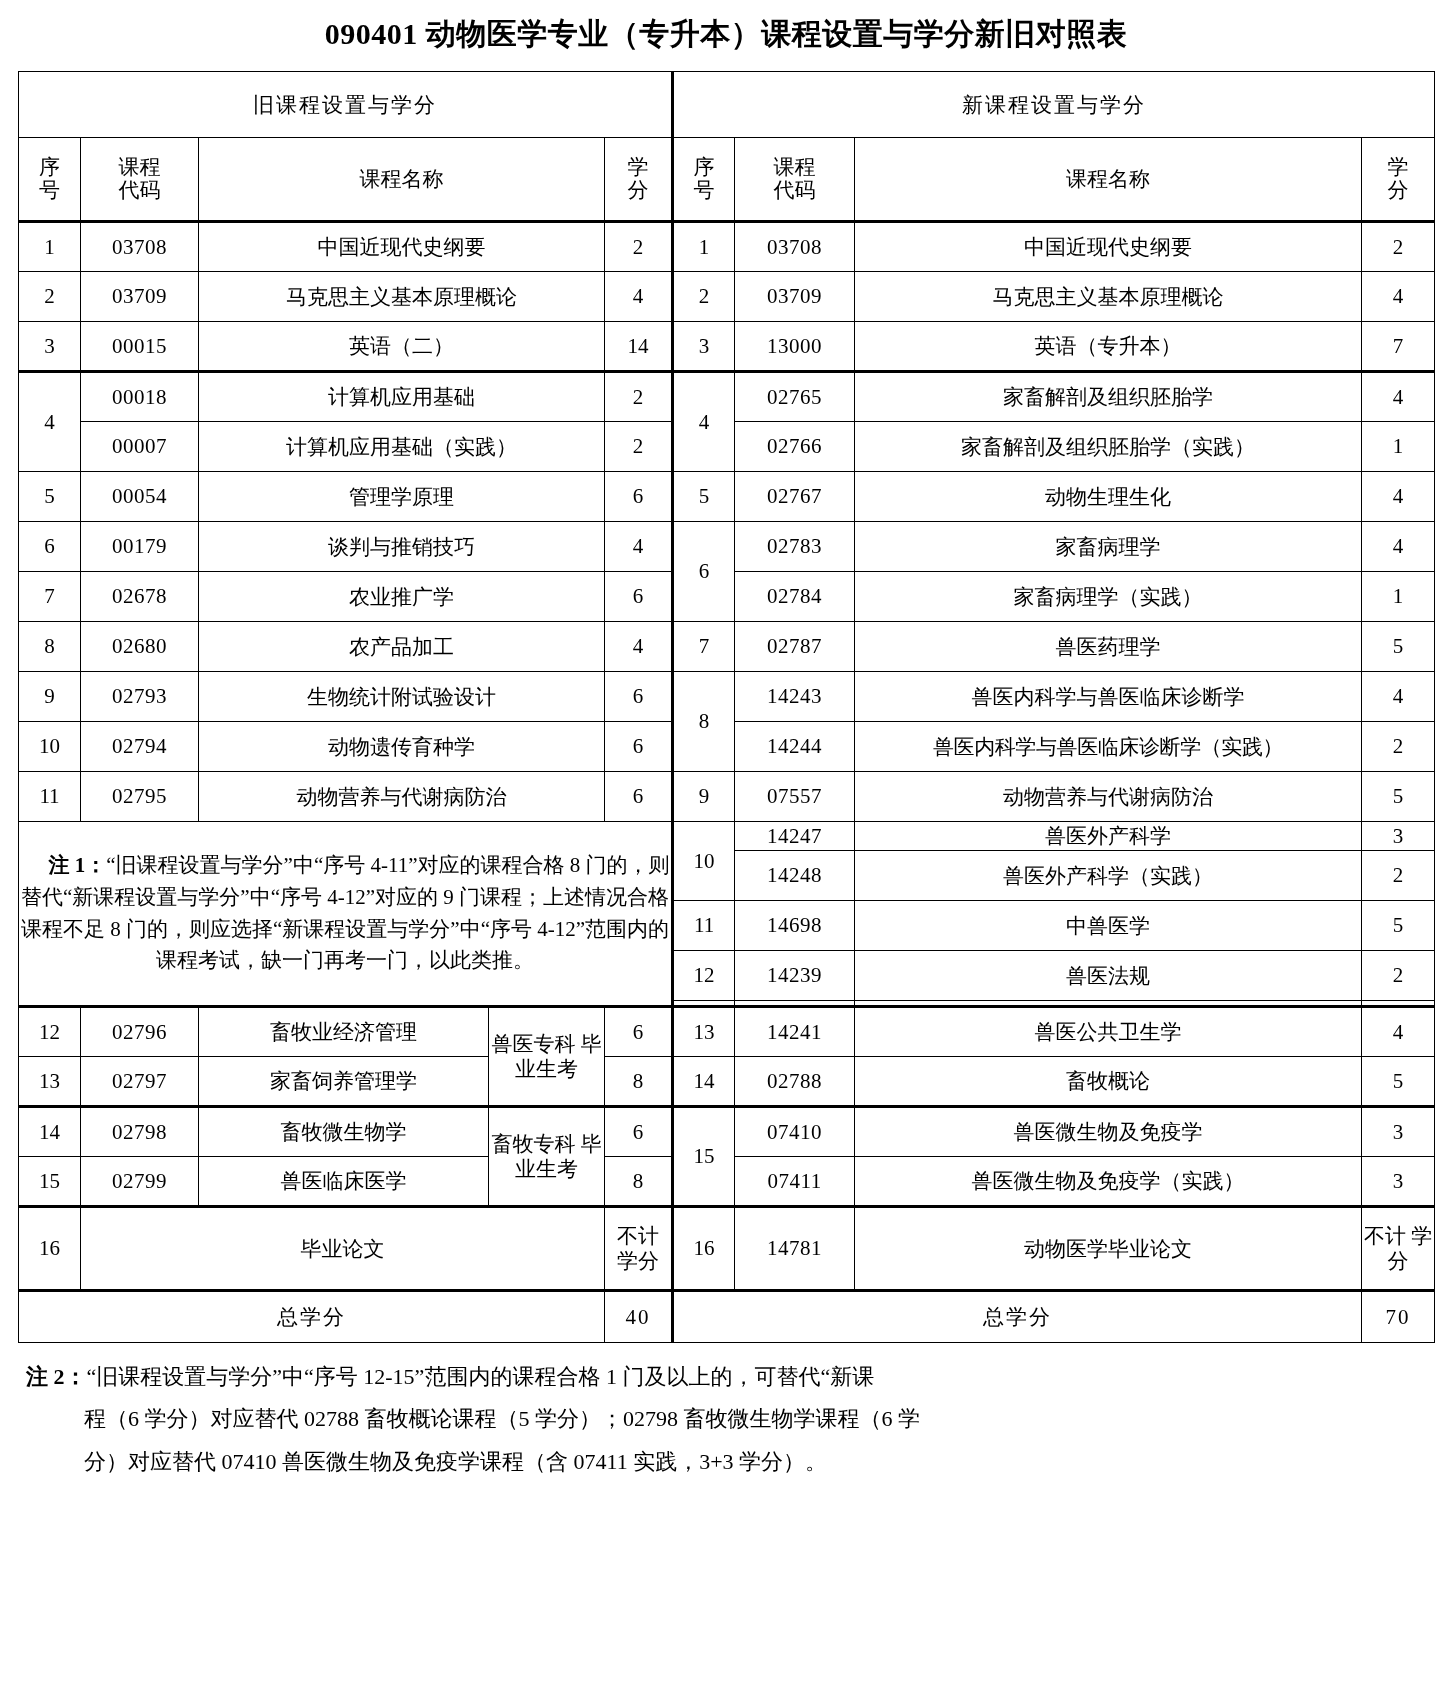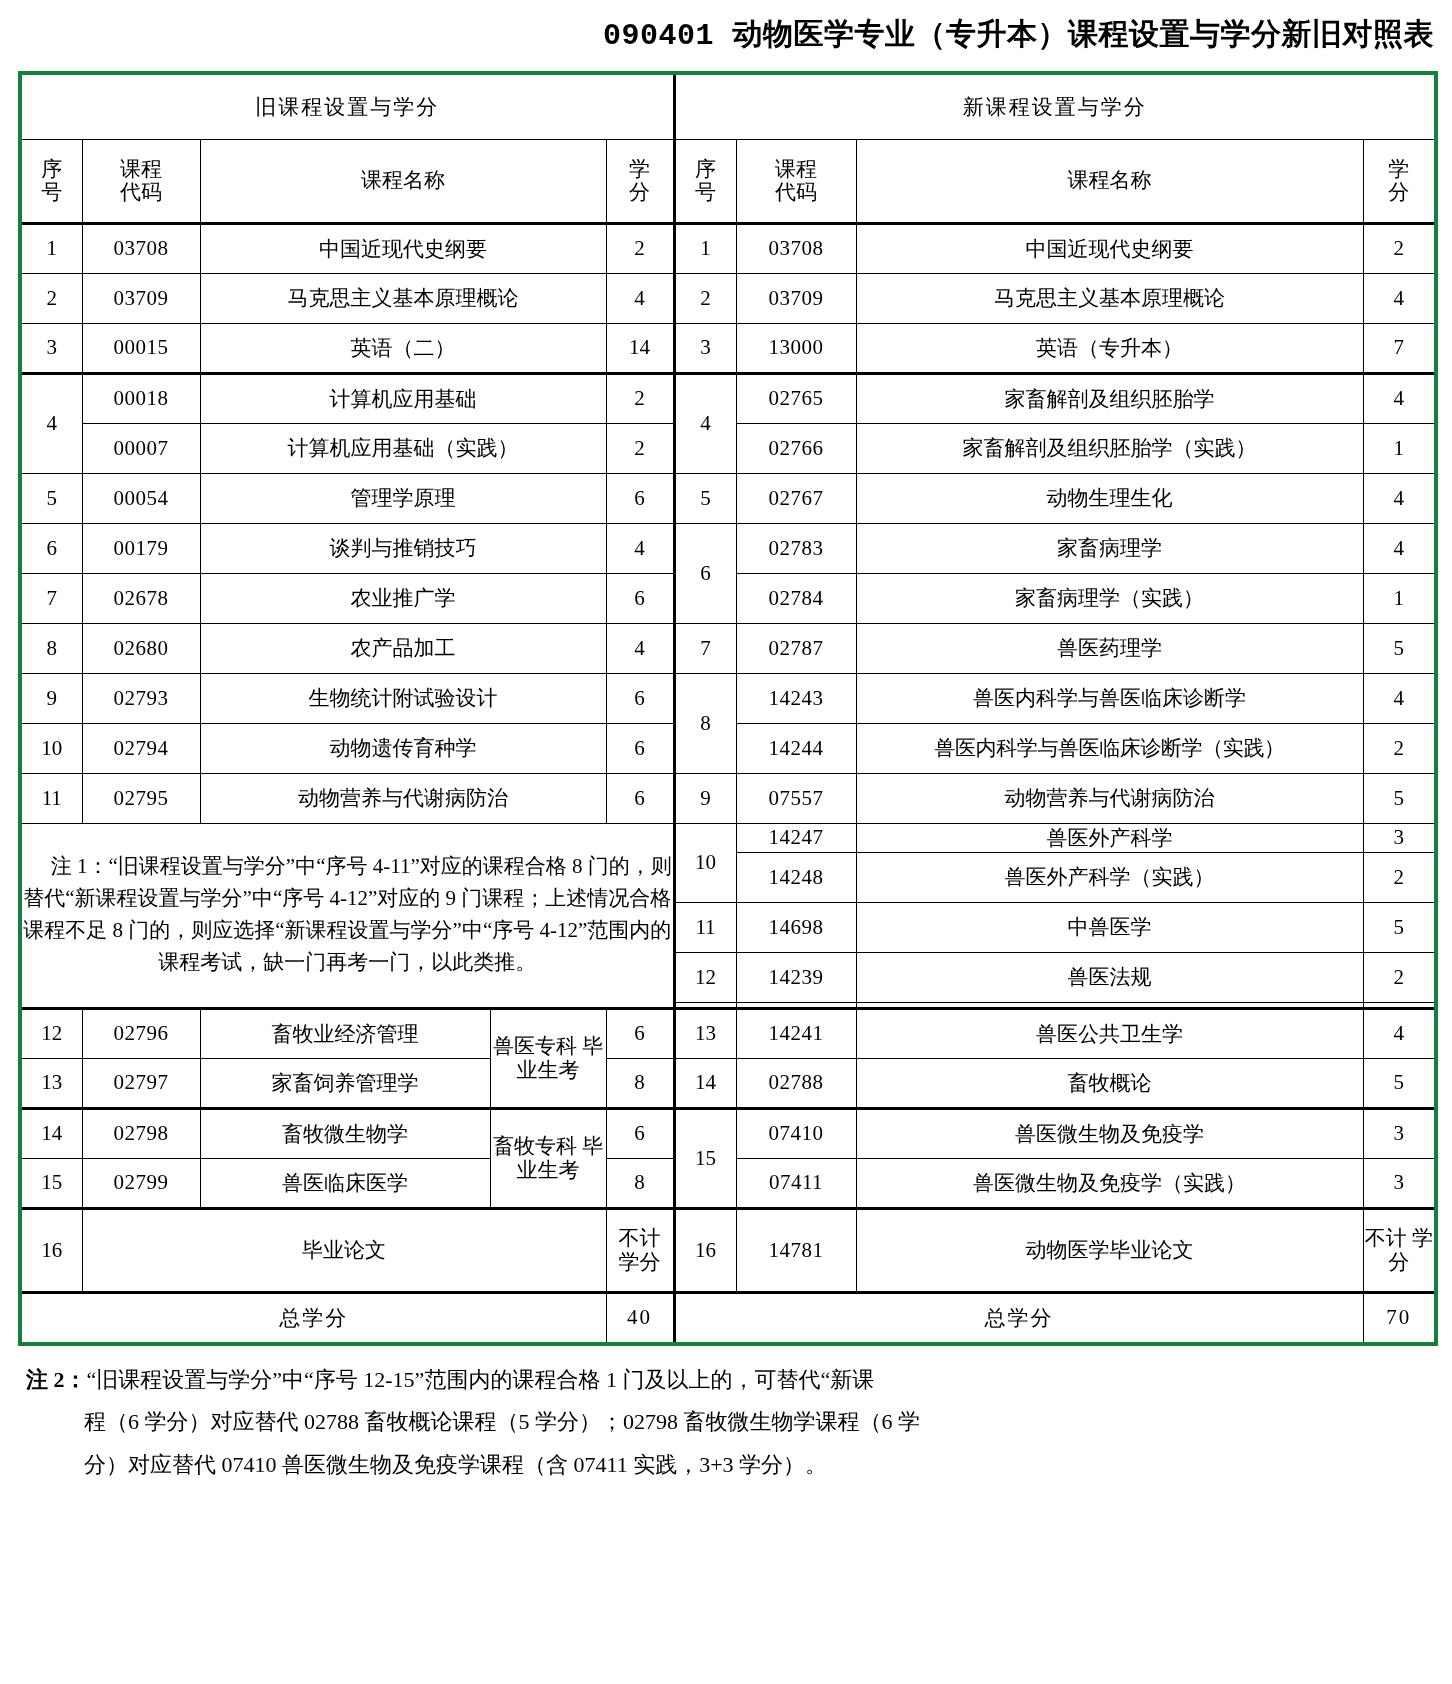--- a/index.html
+++ b/index.html
@@ -15,33 +15,33 @@
     font-family: "Liberation Serif", "DejaVu Serif", serif;
     color: #000000;
     position: relative;
     overflow: hidden;
   }
   .page {
     width: 1452px;
     padding: 0 18px;
   }
   .doc-title {
-    text-align: right;
+    text-align: center;
     font-size: 30px;
     font-weight: bold;
     letter-spacing: 0.5px;
     padding-top: 14px;
     padding-bottom: 16px;
-    font-family: Liberation Mono, monospace;
+    font-family: Liberation Serif, serif;
   }
   table.main {
     border-collapse: collapse;
     width: 1416px;
     table-layout: fixed;
-    border: 4px solid #15803d;
+    border: 1px solid #15803d;
   }
   table.main td, table.main th {
     border: 1px solid #000;
     padding: 0;
     text-align: center;
     vertical-align: middle;
     font-size: 21px;
     font-weight: normal;
   }
   
@@ -74,21 +74,21 @@
   .hb-top  { border-top: 3px solid #000 !important; }
   .hb-bot  { border-bottom: 3px solid #000 !important; }
 
   td.note {
     text-align: left;
     padding: 10px 12px 12px 12px;
     font-size: 21.5px;
     line-height: 1.52;
     vertical-align: top;
   }
-  td.note b { font-weight: normal; margin-left: 28px; }
+  td.note b { font-weight: bold; margin-left: 28px; }
 
   td.total {
     height: 52px;
     font-size: 23px;
     letter-spacing: 2px;
   }
 
   .note2 {
     width: 1416px;
     margin: 0 auto;

